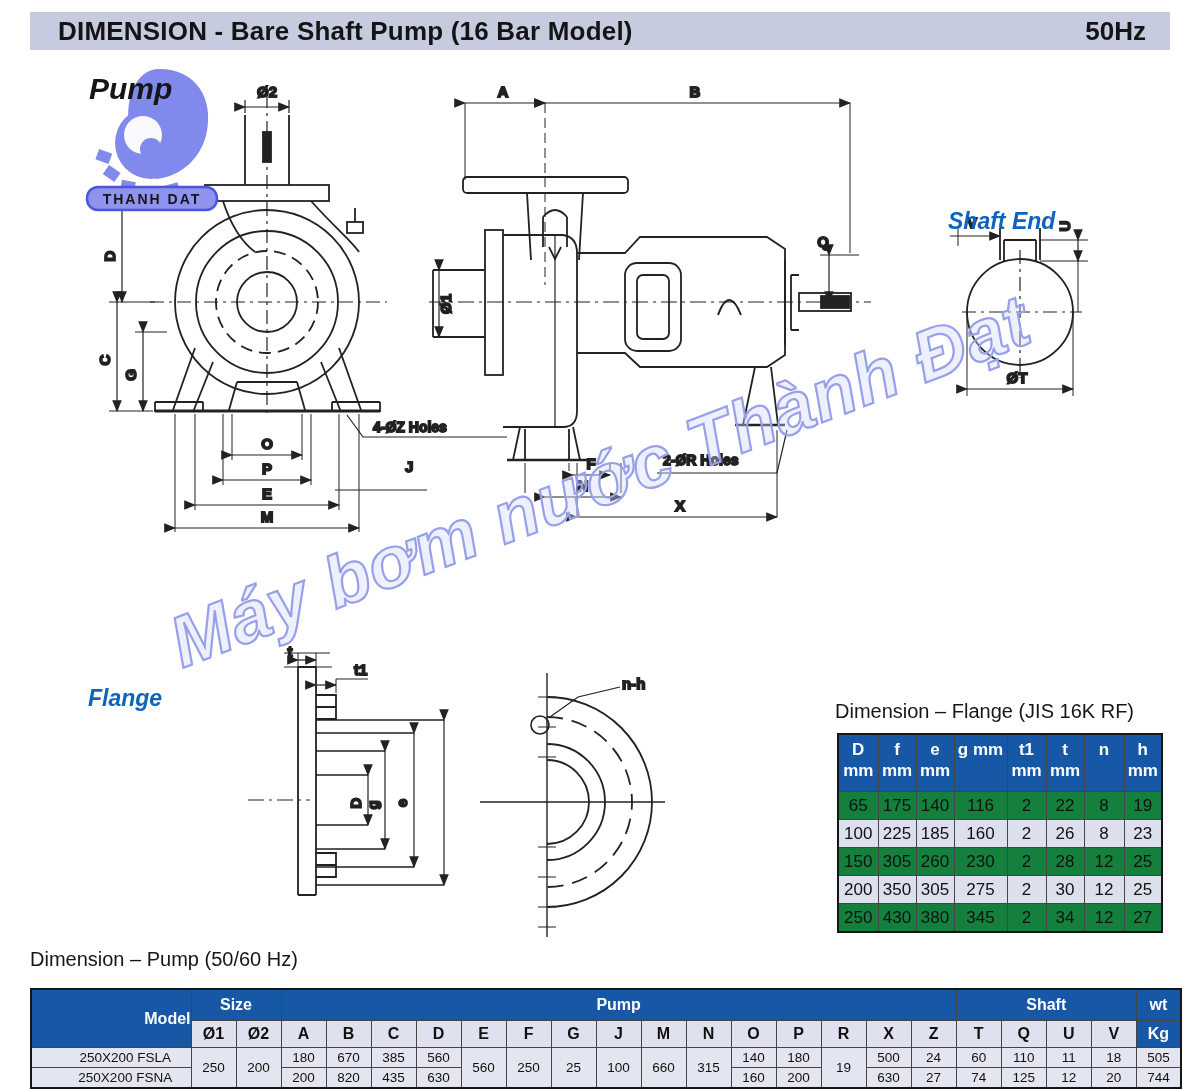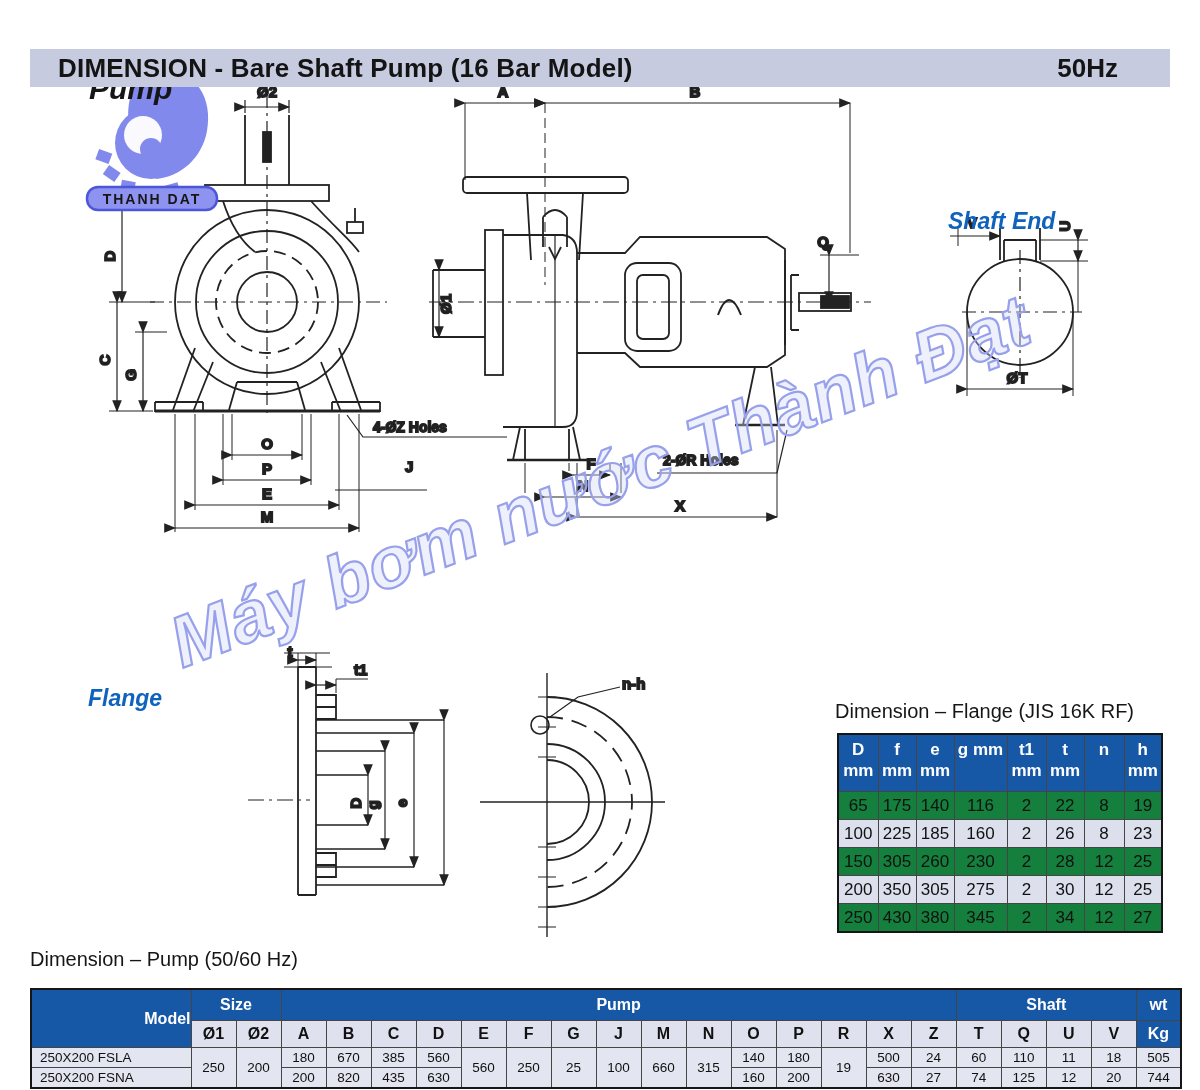--- a/index.html
+++ b/index.html
@@ -1,22 +1,22 @@
 <!DOCTYPE html>
 <html><head>
 <meta charset="utf-8">
 <style>
   html,body{margin:0;padding:0;background:#fff;}
   .page{position:relative;width:1200px;height:1090px;background:#ffffff;overflow:hidden;
         font-family:"Liberation Sans",sans-serif;color:#111;}
   
   .header-bar{position:absolute;left:30px;top:12px;width:1140px;height:38px;
-        background:#c7cbe0;display:flex;align-items:center;justify-content:space-between;z-index:10;margin-top:37px;}
+        background:#c7cbe0;display:flex;align-items:center;justify-content:space-between;z-index:10;}
   .header-bar .title{font-size:26px;font-weight:bold;color:#141414;padding-left:28px;letter-spacing:.2px;}
-  .header-bar .freq{font-size:26px;font-weight:bold;color:#141414;padding-right:52px;}
+  .header-bar .freq{font-size:26px;font-weight:bold;color:#141414;padding-right:24px;}
   
   .blue-title{position:absolute;color:#0f63bd;font-weight:bold;font-style:italic;font-size:23px;z-index:6;margin-top:40px;}
   
   .watermark{position:absolute;left:90px;top:440px;width:1020px;text-align:center;
         transform:rotate(-21deg);z-index:5;pointer-events:none;
         font-size:72px;font-weight:bold;font-style:italic;white-space:nowrap;
         color:rgba(210,215,248,0.38);-webkit-text-stroke:2.2px #97a0ea;letter-spacing:1px;}
   
   .drw{position:absolute;z-index:2;}
   svg text{font-family:"Liberation Sans",sans-serif;font-weight:bold;fill:#161616;}
@@ -31,21 +31,21 @@
   .flange-table{left:837px;top:733px;width:324px;border:2px solid #161616;}
   .flange-table th{height:52px;font-size:17px;line-height:21px;vertical-align:top;padding-top:4px;}
   .flange-table td{height:27px;font-size:17px;background:#15803d;}
   .flange-table tr.alt td{background:#dce0ed;}
   
   .pump-table{left:30px;top:988px;width:1150px;border:2px solid #161616;}
   .pump-table th{font-size:16px;}
   .pump-table .gh{height:30px;}
   .pump-table .ch{height:26px;background:#dfe2ee;color:#111;}
   .pump-table td{height:19px;font-size:13.5px;background:#e3e5f0;font-weight:normal;}
-  .pump-table td.model-cell{text-align:left;padding-left:8px;}
+  .pump-table td.model-cell{text-align:center;padding-left:28px;}
   .pump-table th.model-head{text-align:right;padding-left:18px;}
   
   .logo{position:absolute;left:85px;top:55px;z-index:6;}
 </style>
 </head>
 <body>
 
 <div class="page">
 
   <div class="header-bar">

